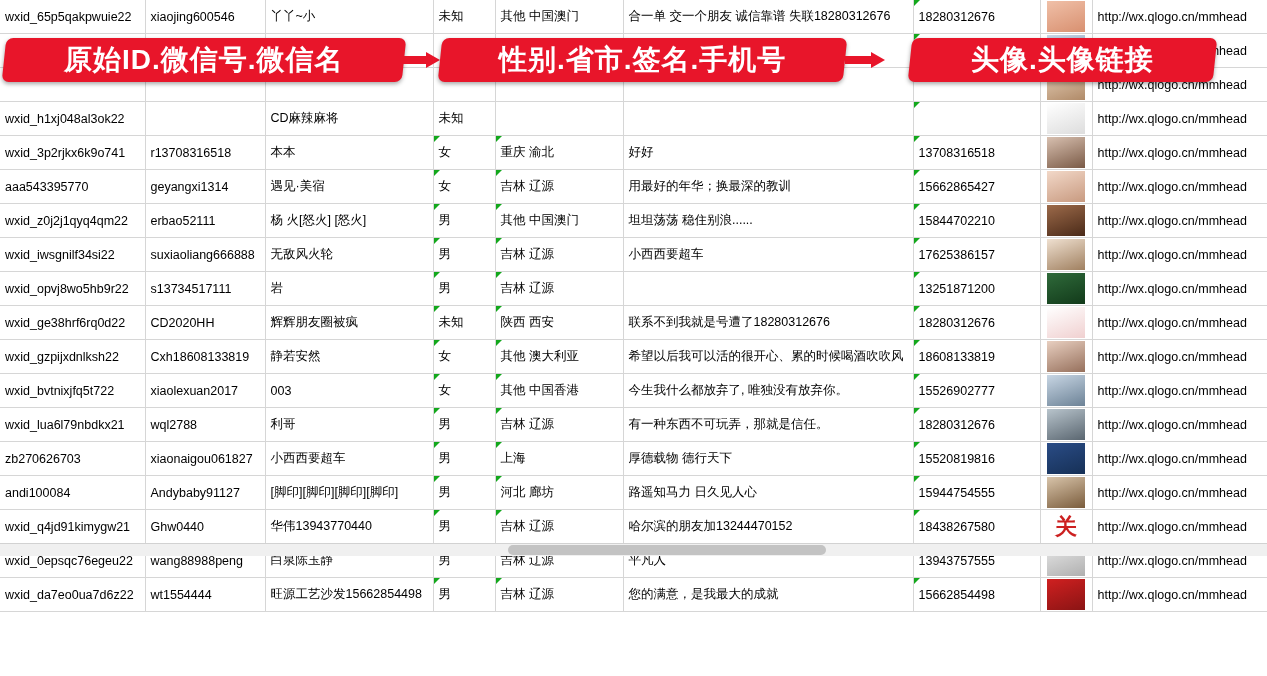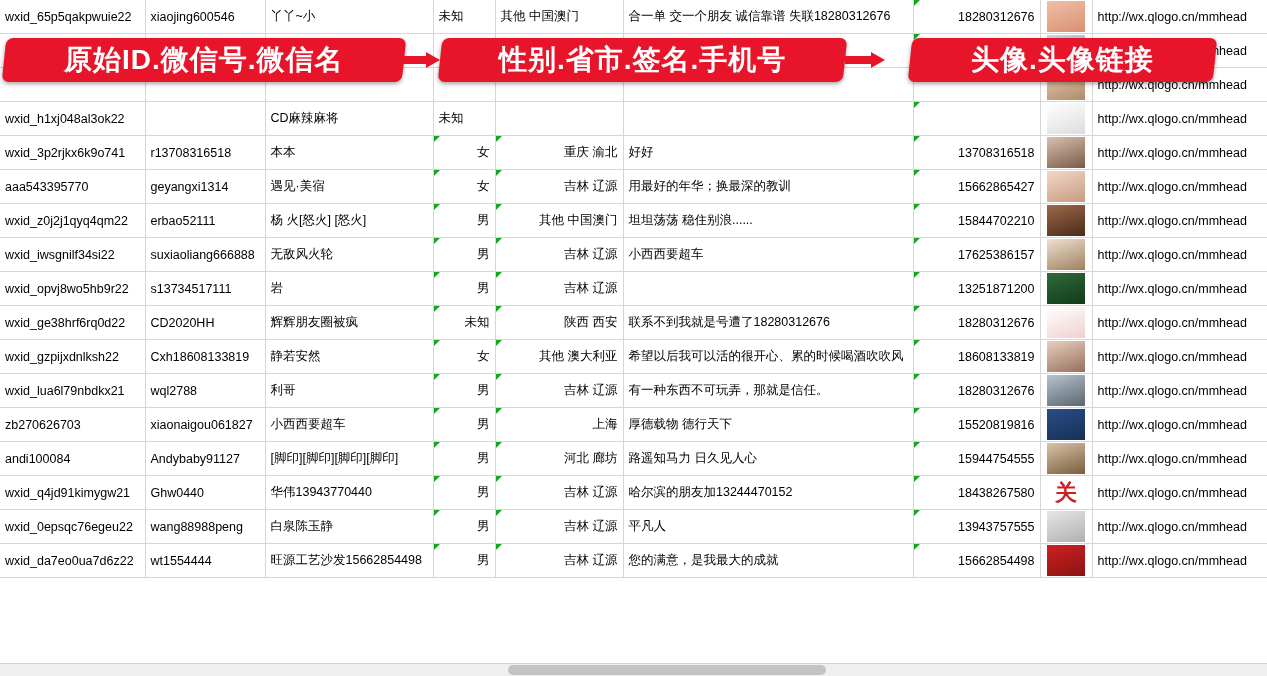--- a/index.html
+++ b/index.html
@@ -9,21 +9,21 @@
   }
   body {
     width: 1267px;
     height: 676px;
     overflow: hidden;
     font-family: "Liberation Sans", sans-serif;
   }
   .sheet {
     position: relative;
     width: 1267px;
-    height: 676px;
+    height: 556px;
     background: #ffffff;
   }
   table.grid {
     border-collapse: collapse;
     width: 1267px;
     table-layout: fixed;
     font-size: 12.5px;
     color: #000000;
   }
   table.grid td {
@@ -60,21 +60,20 @@
     border: 0;
   }
   .link-cell {
     color: #000000;
     margin-left: 43px;
   }
 
   
   td.flag {
     position: relative;
-    text-align: right;
   }
   td.flag::before {
     content: "";
     position: absolute;
     left: 0;
     top: 0;
     width: 0;
     height: 0;
     border-left: 6px solid #13a81c;
     border-bottom: 6px solid transparent;
@@ -317,20 +316,33 @@
         <td class="flag">女</td>
         <td class="flag">其他 澳大利亚</td>
         <td>希望以后我可以活的很开心、累的时候喝酒吹吹风</td>
         <td class="flag">18608133819</td>
         <td class="avatar-cell">
           <div class="avatar-thumb" style="background:linear-gradient(160deg,#e8cfc0,#96705c);"></div>
         </td>
         <td class="link-cell">http://wx.qlogo.cn/mmhead</td>
       </tr>
 
+      <tr>
+        <td>wxid_bvtnixjfq5t722</td>
+        <td>xiaolexuan2017</td>
+        <td>003</td>
+        <td class="flag">女</td>
+        <td class="flag">其他 中国香港</td>
+        <td>今生我什么都放弃了, 唯独没有放弃你。</td>
+        <td class="flag">15526902777</td>
+        <td class="avatar-cell">
+          <div class="avatar-thumb" style="background:linear-gradient(160deg,#c8d6e4,#6c8296);"></div>
+        </td>
+        <td class="link-cell">http://wx.qlogo.cn/mmhead</td>
+      </tr>
 
       <tr>
         <td>wxid_lua6l79nbdkx21</td>
         <td>wql2788</td>
         <td>利哥</td>
         <td class="flag">男</td>
         <td class="flag">吉林 辽源</td>
         <td>有一种东西不可玩弄，那就是信任。</td>
         <td class="flag">18280312676</td>
         <td class="avatar-cell">

